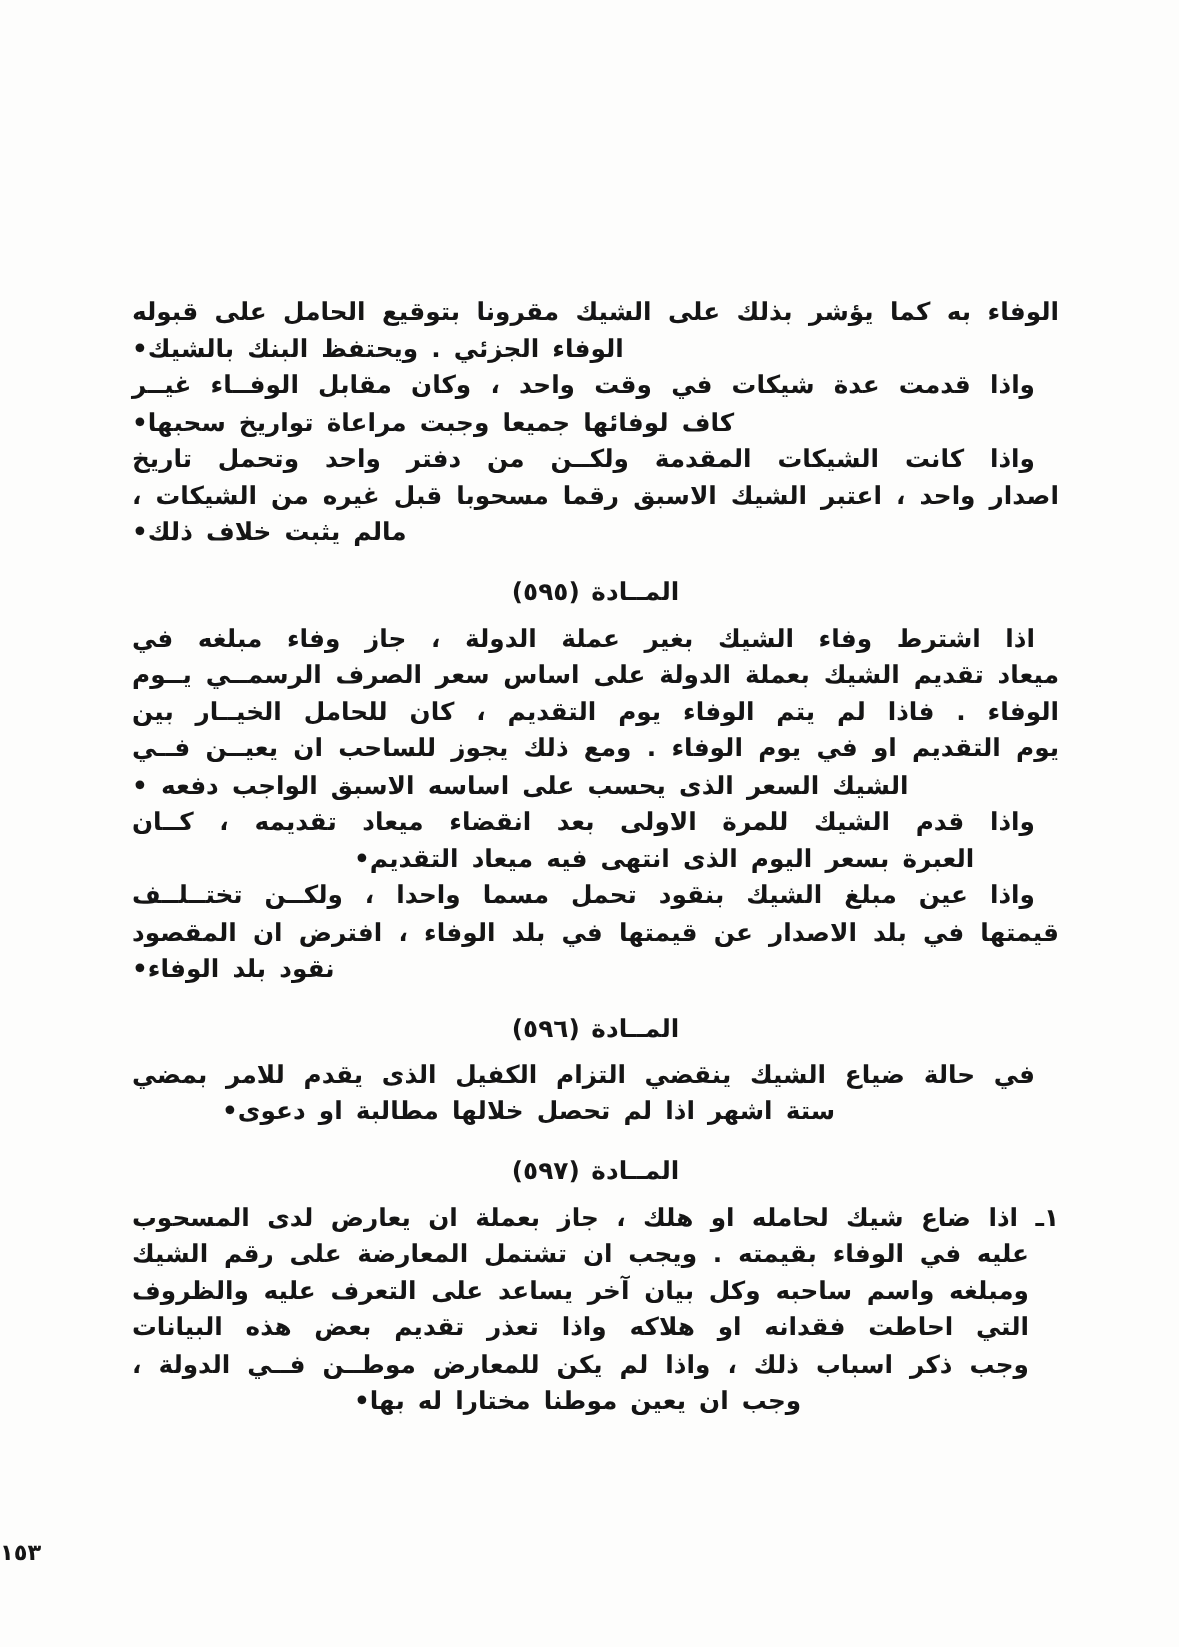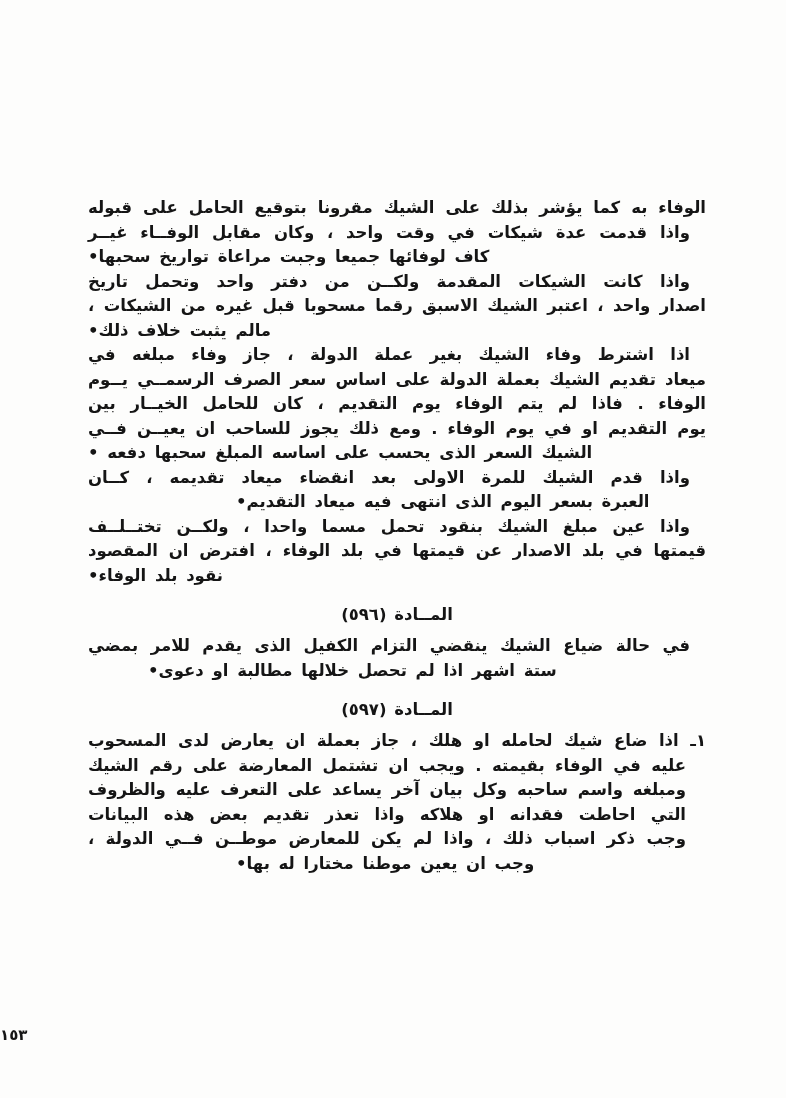--- a/index.html
+++ b/index.html
@@ -57,40 +57,42 @@
   }
 </style>
 </head>
 <body>
 
 <div class="sheet">
   <div class="textblock">
 
     <div class="para">
       <div class="ln j">الوفاء به كما يؤشر بذلك على الشيك مقرونا بتوقيع الحامل على قبوله</div>
+      <div class="ln l">الوفاء الجزئي . ويحتفظ البنك بالشيك•</div>
     </div>
 
     <div class="para">
       <div class="ln j fi">واذا قدمت عدة شيكات في وقت واحد ، وكان مقابل الوفــاء غيــر</div>
       <div class="ln l">كاف لوفائها جميعا وجبت مراعاة تواريخ سحبها•</div>
     </div>
 
     <div class="para">
       <div class="ln j fi">واذا كانت الشيكات المقدمة ولكــن من دفتر واحد وتحمل تاريخ</div>
       <div class="ln j">اصدار واحد ، اعتبر الشيك الاسبق رقما مسحوبا قبل غيره من الشيكات ،</div>
       <div class="ln l">مالم يثبت خلاف ذلك•</div>
     </div>
 
+    <div class="heading">المــادة (٥٩٥)</div>
 
     <div class="para">
       <div class="ln j fi">اذا اشترط وفاء الشيك بغير عملة الدولة ، جاز وفاء مبلغه في</div>
       <div class="ln j">ميعاد تقديم الشيك بعملة الدولة على اساس سعر الصرف الرسمــي يــوم</div>
       <div class="ln j">الوفاء . فاذا لم يتم الوفاء يوم التقديم ، كان للحامل الخيــار بين</div>
       <div class="ln j">يوم التقديم او في يوم الوفاء . ومع ذلك يجوز للساحب ان يعيــن فــي</div>
-      <div class="ln l">الشيك السعر الذى يحسب على اساسه المبلغ سحبها دفعه •</div>
+      <div class="ln l">الشيك السعر الذى يحسب على اساسه الاسبق الواجب دفعه •</div>
     </div>
 
     <div class="para">
       <div class="ln j fi">واذا قدم الشيك للمرة الاولى بعد انقضاء ميعاد تقديمه ، كــان</div>
       <div class="ln l il">العبرة بسعر اليوم الذى انتهى فيه ميعاد التقديم•</div>
     </div>
 
     <div class="para">
       <div class="ln j fi">واذا عين مبلغ الشيك بنقود تحمل مسما واحدا ، ولكــن تختــلــف</div>
       <div class="ln j">قيمتها في بلد الاصدار عن قيمتها في بلد الوفاء ، افترض ان المقصود</div>

